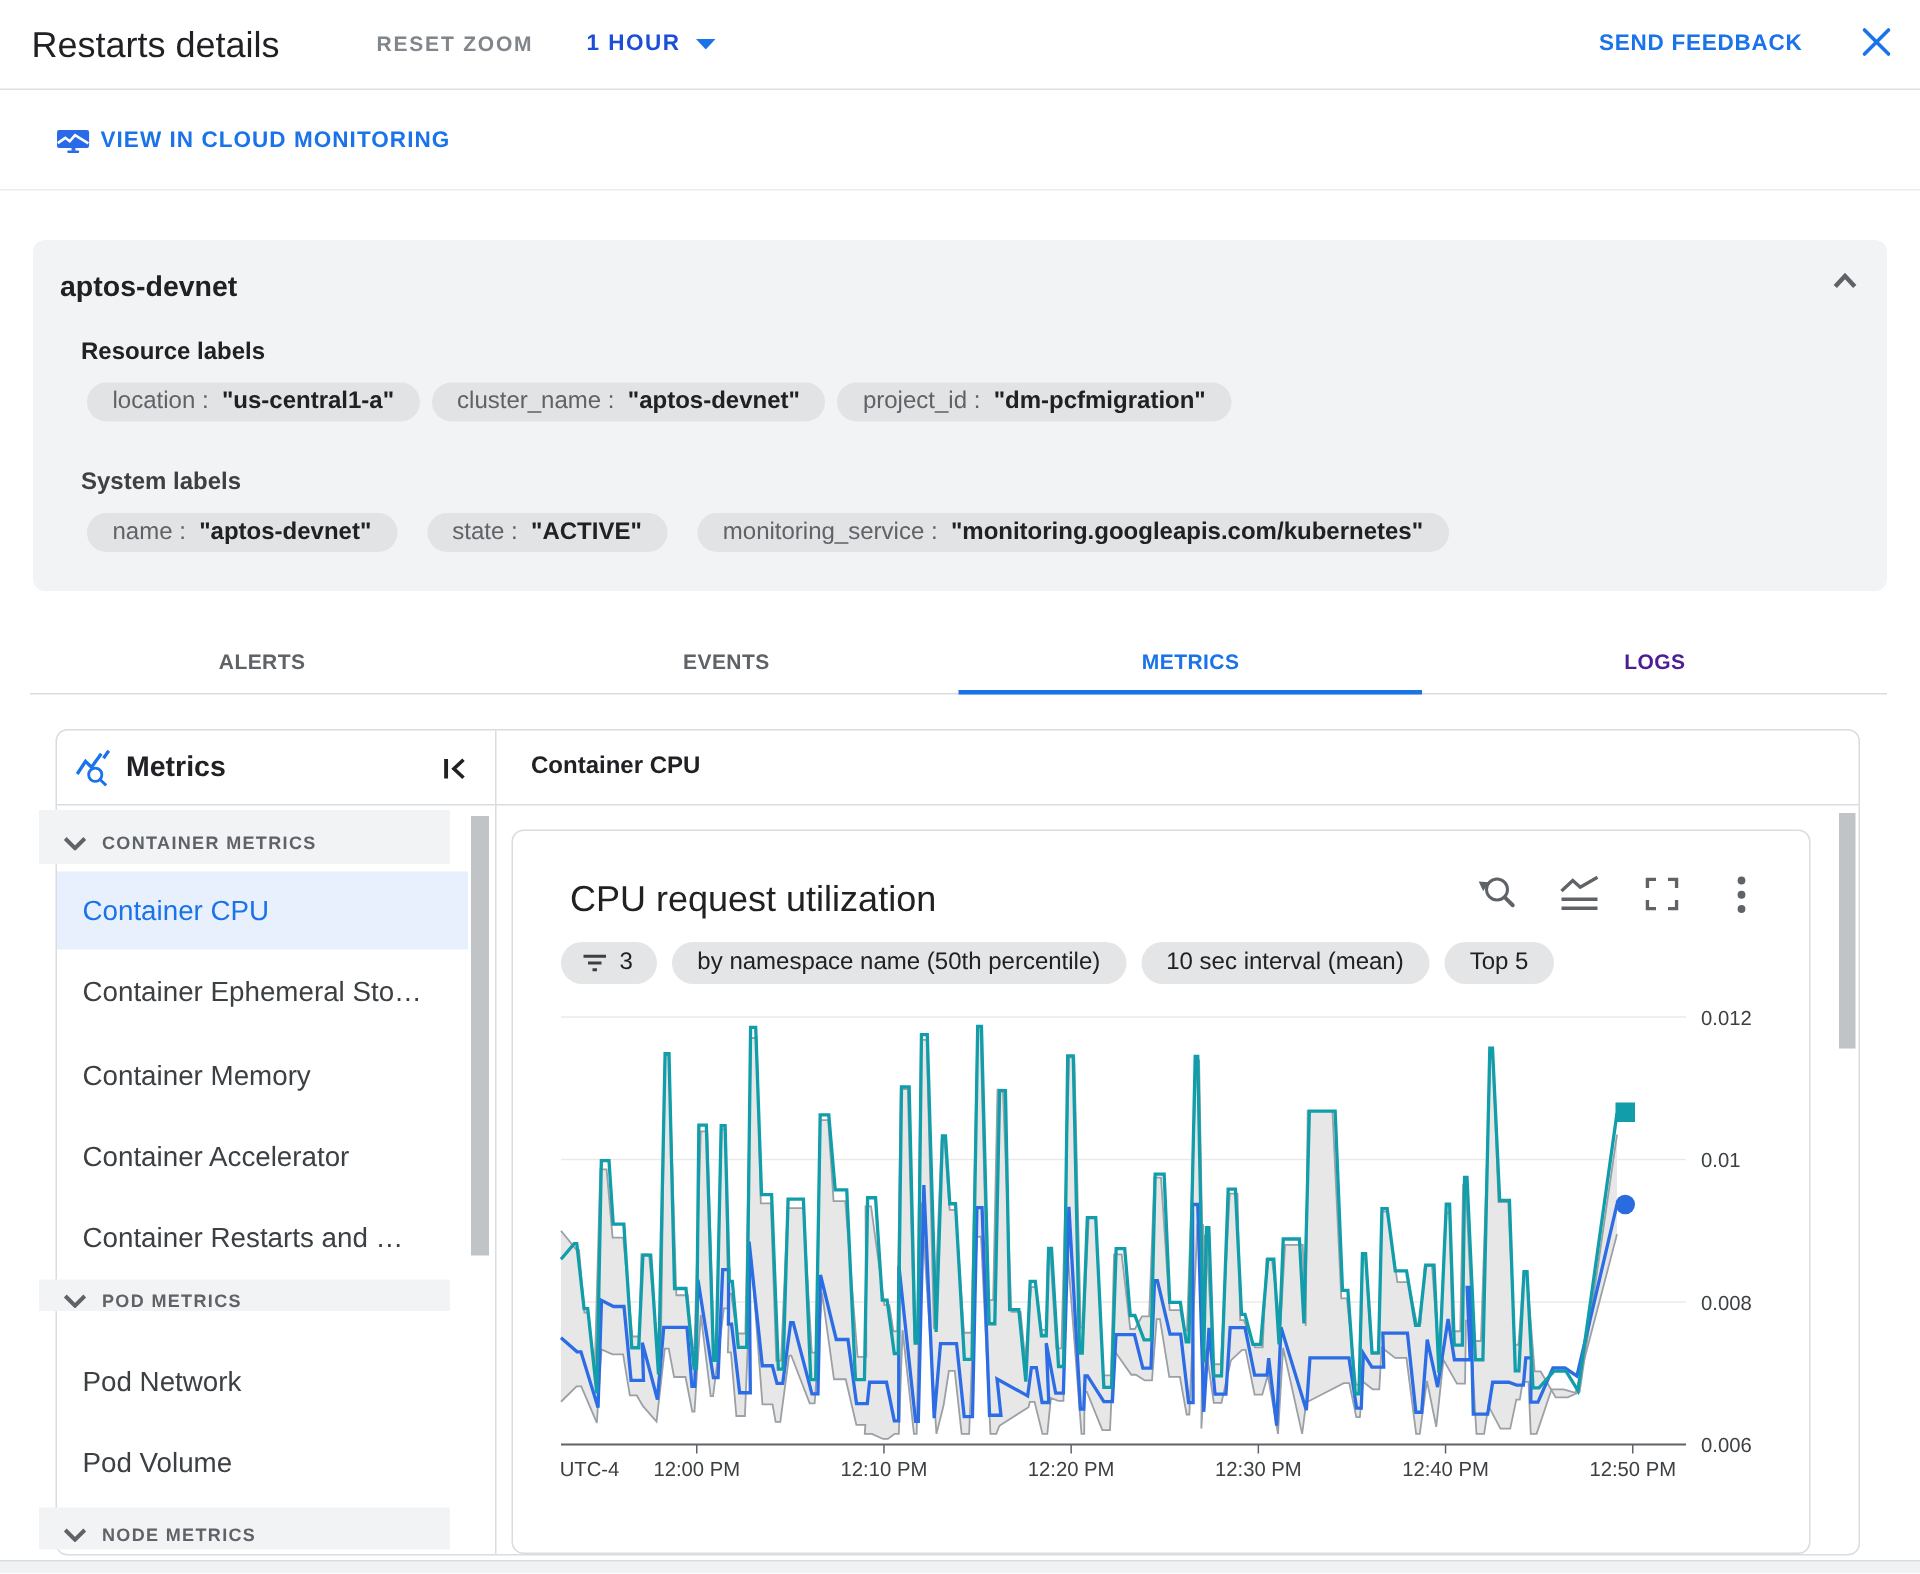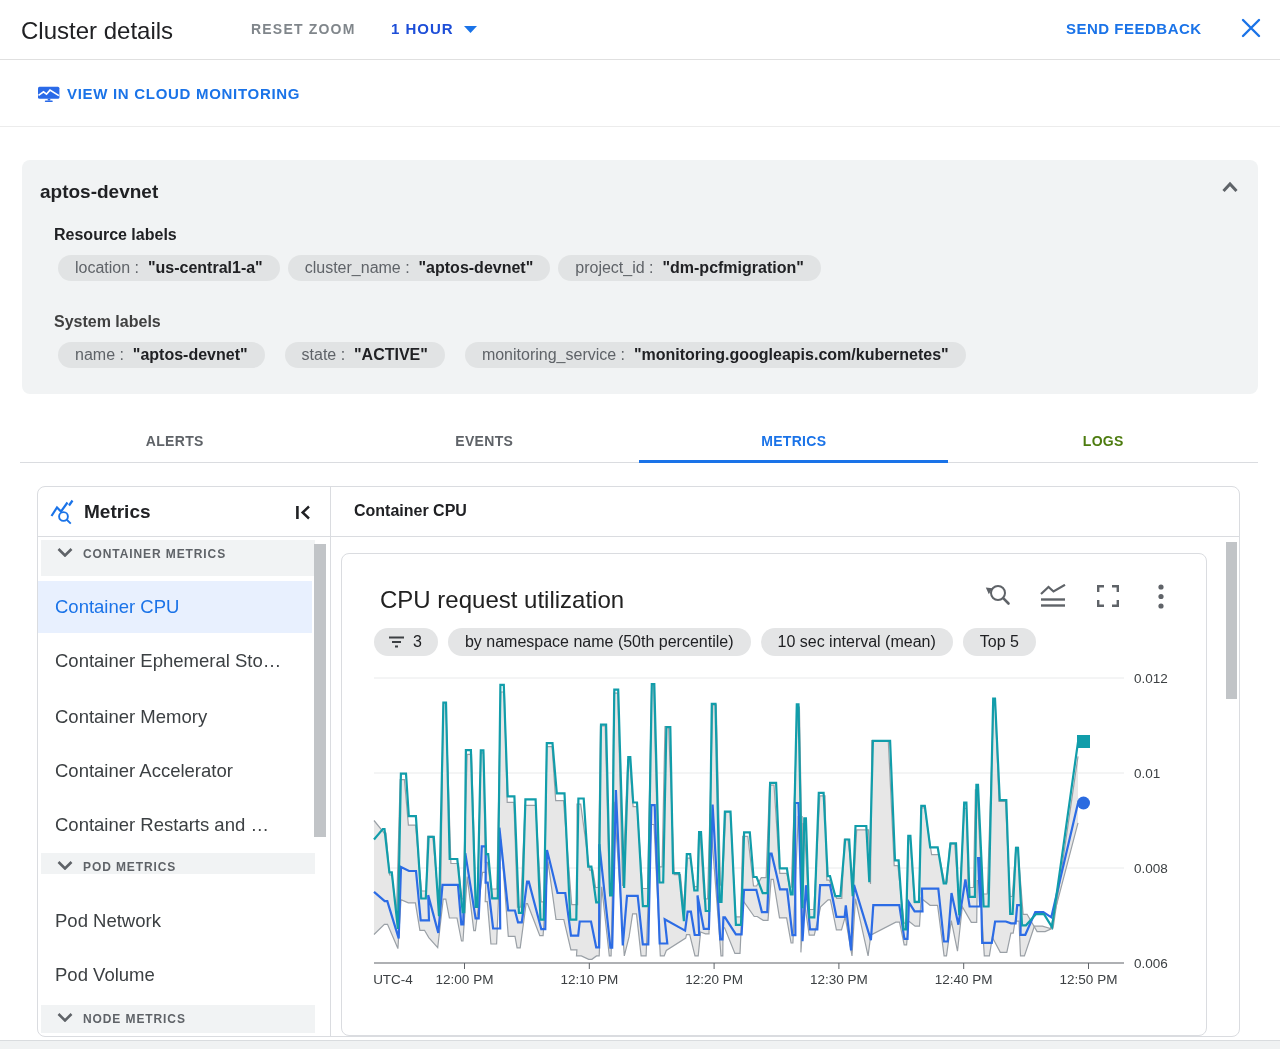--- a/index.html
+++ b/index.html
@@ -1,25 +1,25 @@
 <!DOCTYPE html>
 <html><head><meta charset="utf-8"><title>Cluster details</title>
 <style>
 *{margin:0;padding:0;box-sizing:border-box}
 html,body{width:1280px;height:1049px;background:#fff;font-family:"Liberation Sans",sans-serif;overflow:hidden;position:relative}
 .abs{position:absolute}
 .chip{display:inline-flex;align-items:center;background:#e1e3e4;border-radius:14px;padding:0 17px;height:26px;font-size:16px;color:#5f6368;white-space:nowrap}
 .chip b{color:#202124}
 .cchip{display:inline-flex;align-items:center;background:#e4e5e6;border-radius:14px;padding:0 17px;height:28px;font-size:16px;color:#202124;white-space:nowrap}
-.secband{position:absolute;left:41px;width:274px;background:#f1f3f4;display:flex;padding-top:7px}
+.secband{position:absolute;left:26px;width:274px;background:#f1f3f4;display:flex;align-items:center;padding-top:7px}
 .secband span{font-size:12px;font-weight:bold;letter-spacing:.9px;color:#5f6368;margin-left:10px}
 .mitem{position:absolute;left:38px;width:274px;height:53px;display:flex;align-items:center;padding-left:17px;font-size:18.5px;color:#3c4043;white-space:nowrap}
 </style></head><body>
 <div class="abs" style="left:0;top:0;width:1280px;height:60px;border-bottom:1px solid #e0e0e0"></div>
-<div class="abs" style="left:21px;top:17px;font-size:24px;color:#202124">Cluster details</div>
+<div class="abs" style="left:21px;top:17px;font-size:24px;color:#202124">Restarts details</div>
 <div class="abs" style="left:251px;top:21px;font-size:14px;font-weight:bold;letter-spacing:1.2px;color:#80868b">RESET ZOOM</div>
 <div class="abs" style="left:391px;top:20px;font-size:15px;font-weight:bold;letter-spacing:1px;color:#1d4ed8">1 HOUR</div>
 <svg class="abs" style="left:464px;top:26px" width="13" height="7" viewBox="0 0 13 7">
     <path d="M0 0 L13 0 L6.5 7 Z" fill="#1a73e8"></path>
   </svg>
 <div class="abs" style="left:1066px;top:20px;font-size:15px;font-weight:bold;letter-spacing:.5px;color:#1a73e8">SEND FEEDBACK</div>
 <svg class="abs" style="left:1240px;top:17px" width="22" height="22" viewBox="0 0 22 22">
     <path d="M3 3 L19 19 M19 3 L3 19" stroke="#1a73e8" stroke-width="2.4" stroke-linecap="round"></path>
   </svg>
 <div class="abs" style="left:0;top:60px;width:1280px;height:67px;border-bottom:1px solid #ececec"></div>
@@ -44,21 +44,21 @@
 <div class="abs" style="left:54px;top:313px;font-size:16px;font-weight:bold;color:#404040">System labels</div>
 <div class="abs" style="left:58px;top:342px;display:flex;gap:20px">
 <span class="chip">name&nbsp;:&nbsp;&nbsp;<b>"aptos-devnet"</b></span>
 <span class="chip">state&nbsp;:&nbsp;&nbsp;<b>"ACTIVE"</b></span>
 <span class="chip">monitoring_service&nbsp;:&nbsp;&nbsp;<b>"monitoring.googleapis.com/kubernetes"</b></span>
 </div>
 <div class="abs" style="left:20px;top:420px;width:1238px;height:43px;border-bottom:1px solid #dadce0;display:flex">
 <div style="flex:1;display:flex;align-items:center;justify-content:center;font-size:14px;font-weight:bold;letter-spacing:.3px;color:#5f6368">ALERTS</div>
 <div style="flex:1;display:flex;align-items:center;justify-content:center;font-size:14px;font-weight:bold;letter-spacing:.3px;color:#5f6368">EVENTS</div>
 <div style="flex:1;display:flex;align-items:center;justify-content:center;font-size:14px;font-weight:bold;letter-spacing:.3px;color:#1a73e8">METRICS</div>
-<div style="flex:1;display:flex;align-items:center;justify-content:center;font-size:14px;font-weight:bold;letter-spacing:.3px;color:#4d7c0f">LOGS</div>
+<div style="flex:1;display:flex;align-items:center;justify-content:center;font-size:14px;font-weight:bold;letter-spacing:.3px;color:#4c1d95">LOGS</div>
 </div>
 <div class="abs" style="left:639px;top:460px;width:309px;height:3px;background:#1a73e8"></div>
 <div class="abs" style="left:37px;top:486px;width:1203px;height:551px;border:1px solid #dadce0;border-radius:8px"></div>
 <div class="abs" style="left:38px;top:536px;width:1201px;height:1px;background:#dadce0"></div>
 <div class="abs" style="left:330px;top:487px;width:1px;height:549px;background:#dadce0"></div>
 <svg class="abs" style="left:49px;top:498px" width="27" height="27" viewBox="0 0 27 27" fill="none">
 <path d="M2.5 18 L8 9.5 L12 13.5 L18.5 4.5" stroke="#1a73e8" stroke-width="2.2"></path>
 <path d="M20 7.5 L23.5 2.5" stroke="#1a73e8" stroke-width="2.2"></path>
 <circle cx="14.5" cy="18.5" r="4.4" stroke="#1a73e8" stroke-width="1.9"></circle>
 <path d="M17.8 21.8 L21.8 25.6" stroke="#1a73e8" stroke-width="1.9"></path>

